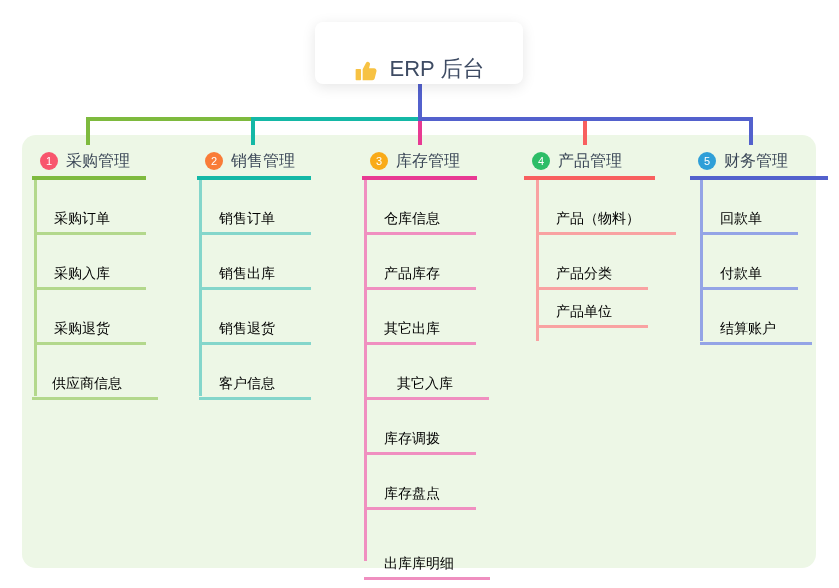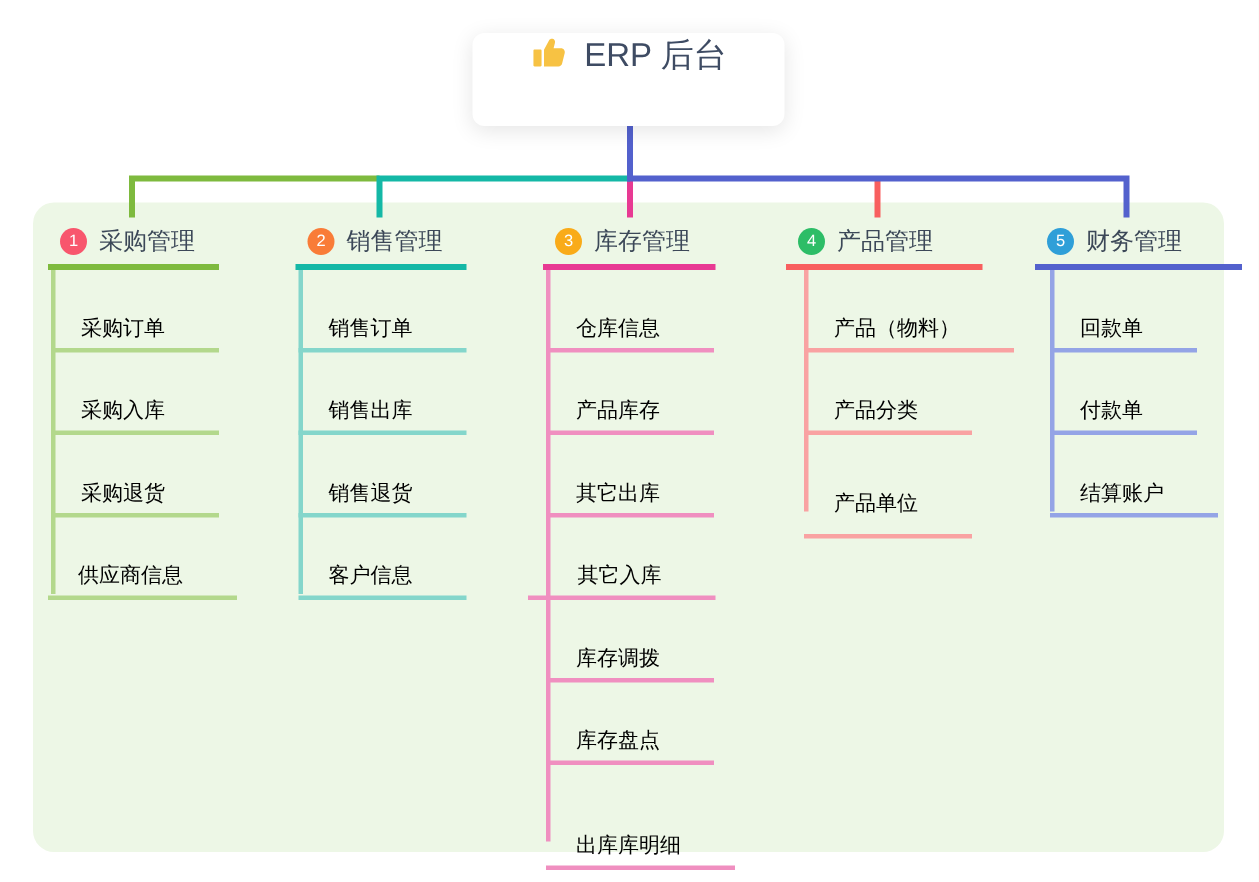--- a/index.html
+++ b/index.html
@@ -10,21 +10,21 @@
   }
   .panel{
     position:absolute;left:22px;top:135px;width:794px;height:433px;
     border-radius:14px;
   }
   .connectors{position:absolute;left:0;top:0;}
   .root-node{
     position:absolute;left:315px;top:22px;width:208px;height:62px;
     background:#ffffff;border-radius:8px;
     box-shadow:0 3px 14px rgba(0,0,0,0.10);
-    display:flex;align-items:flex-start;justify-content:center;gap:10px;
+    display:flex;align-items:flex-end;justify-content:center;gap:10px;
     font-size:22px;color:#3e4b63;cursor:pointer;
   }
   .thumb-icon{width:26px;height:26px;display:inline-flex;}
   .thumb-icon svg{width:26px;height:26px;}
   .branch-header{
     position:absolute;height:30px;display:flex;align-items:center;gap:8px;
     padding-left:8px;box-sizing:content-box;font-size:16px;color:#3c4858;
     cursor:pointer;white-space:nowrap;
   }
   .badge{
@@ -102,21 +102,21 @@
       <div class="vline" style="left: 364px; top: 180px; height: 381px; background: rgb(240, 143, 192);"></div>
       <div class="child-node" style="left: 364px; top: 195px; border-bottom: 3px solid rgb(240, 143, 192);">
         <span>仓库信息</span>
       </div>
       <div class="child-node" style="left: 364px; top: 250px; border-bottom: 3px solid rgb(240, 143, 192);">
         <span>产品库存</span>
       </div>
       <div class="child-node" style="left: 364px; top: 305px; border-bottom: 3px solid rgb(240, 143, 192); align-items: flex-end;">
         <span>其它出库</span>
       </div>
-      <div class="child-node" style="left: 352px; top: 360px; border-bottom: 3px solid rgb(240, 143, 192); padding-left: 33px;">
+      <div class="child-node" style="left: 364px; top: 360px; border-bottom: 3px solid rgb(240, 143, 192); padding-left: 33px;">
         <span>其它入库</span>
       </div>
       <div class="child-node" style="left: 364px; top: 415px; border-bottom: 3px solid rgb(240, 143, 192);">
         <span>库存调拨</span>
       </div>
       <div class="child-node" style="left: 364px; top: 470px; border-bottom: 3px solid rgb(240, 143, 192);">
         <span>库存盘点</span>
       </div>
       <div class="child-node" style="left: 364px; top: 540px; border-bottom: 3px solid rgb(240, 143, 192);">
         <span>出库库明细</span>
@@ -125,21 +125,21 @@
         <span class="badge" style="background: rgb(45, 189, 103);">4</span>
         <span>产品管理</span>
       </div>
       <div class="vline" style="left: 536px; top: 180px; height: 161px; background: rgb(249, 162, 162);"></div>
       <div class="child-node" style="left: 536px; top: 195px; border-bottom: 3px solid rgb(249, 162, 162);">
         <span>产品（物料）</span>
       </div>
       <div class="child-node" style="left: 536px; top: 250px; border-bottom: 3px solid rgb(249, 162, 162);">
         <span>产品分类</span>
       </div>
-      <div class="child-node" style="left: 536px; top: 319px; border-bottom: 3px solid rgb(249, 162, 162); align-items: center;">
+      <div class="child-node" style="left: 536px; top: 288px; border-bottom: 3px solid rgb(249, 162, 162);">
         <span>产品单位</span>
       </div>
       <div class="branch-header" style="left: 690px; top: 146px; width: 130px; border-bottom: 4px solid rgb(83, 97, 205);">
         <span class="badge" style="background: rgb(47, 159, 216);">5</span>
         <span>财务管理</span>
       </div>
       <div class="vline" style="left: 700px; top: 180px; height: 161px; background: rgb(148, 164, 230);"></div>
       <div class="child-node" style="left: 700px; top: 195px; border-bottom: 3px solid rgb(148, 164, 230);">
         <span>回款单</span>
       </div>

